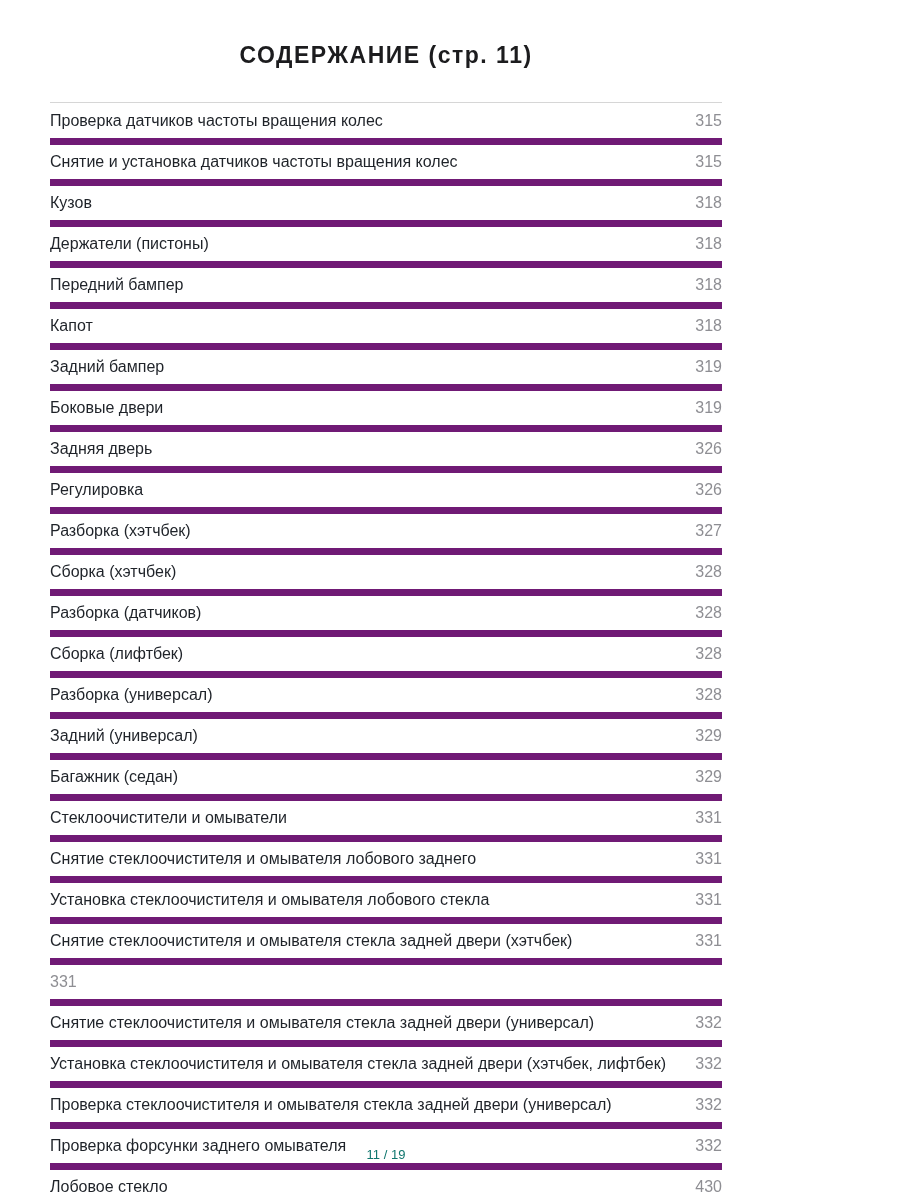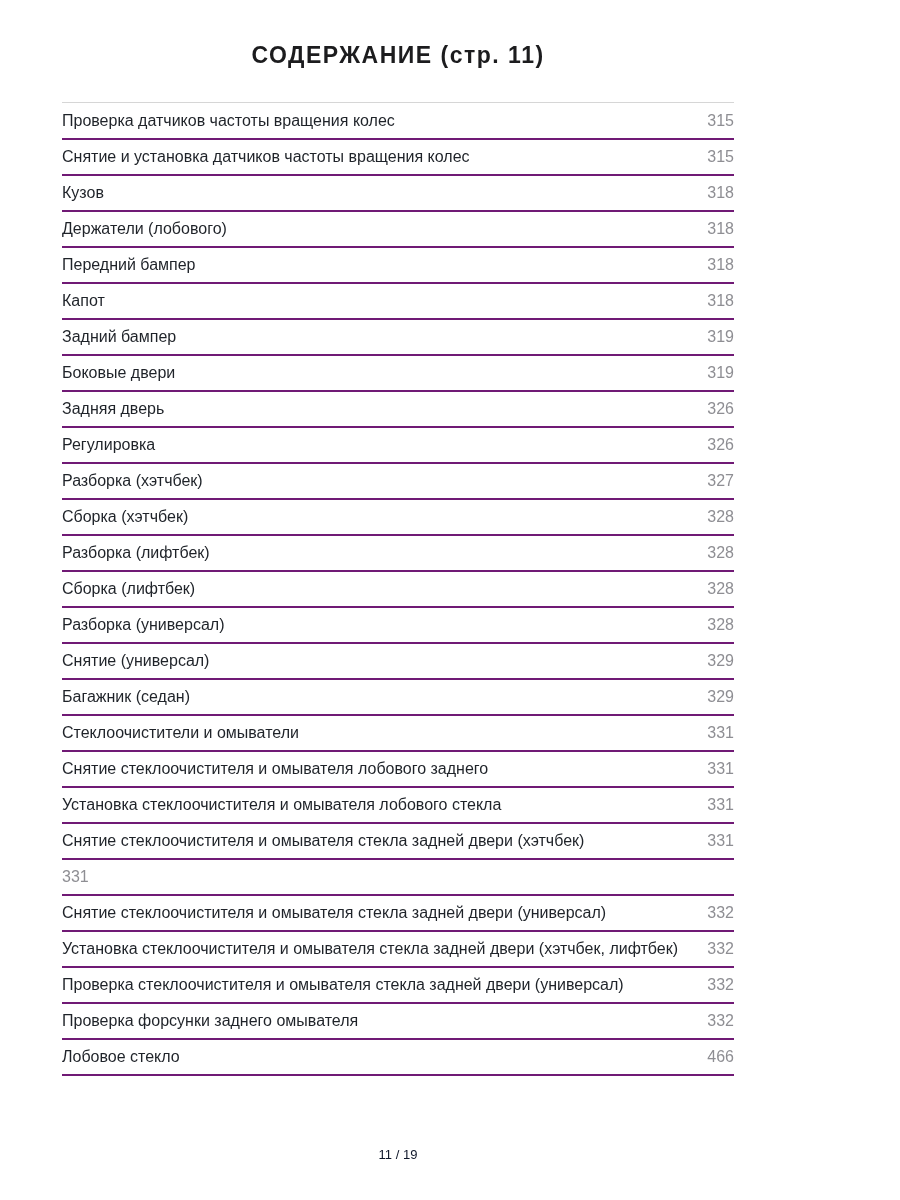--- a/index.html
+++ b/index.html
@@ -9,21 +9,20 @@
   }
   .page {
     position: relative;
     width: 772px;
     height: 1200px;
     background: #ffffff;
     font-family: "Liberation Sans", sans-serif;
     color: #1d1d1f;
     box-sizing: border-box;
     overflow: hidden;
-    margin-left: 12px;
   }
   .page-title {
     margin: 0;
     padding-top: 42px;
     text-align: center;
     font-size: 23px;
     font-weight: 700;
     letter-spacing: 1.5px;
     color: #1c1c1e;
   }
@@ -34,21 +33,21 @@
     height: 0;
   }
   .toc-list {
     margin: 1px 50px 0 50px;
   }
   .toc-row {
     display: flex;
     align-items: center;
     justify-content: space-between;
     height: 34px;
-    border-bottom: 2px solid #701a75;
+    border-bottom: 7px solid #701a75;
     font-size: 16px;
     cursor: pointer;
   }
   .toc-title {
     color: #1f2329;
     white-space: nowrap;
     overflow: hidden;
     text-overflow: ellipsis;
     padding-right: 16px;
   }
@@ -57,21 +56,21 @@
     flex: 0 0 auto;
     text-align: right;
   }
   .page-footer {
     position: absolute;
     left: 0;
     right: 0;
     bottom: 38px;
     text-align: center;
     font-size: 13px;
-    color: #0f172a;
+    color: #0f766e;
   }
 </style>
 </head>
 <body>
 
 <div class="page">
 
   <h1 class="page-title">СОДЕРЖАНИЕ (стр. 11)</h1>
 
   <hr class="head-divider">
@@ -87,21 +86,21 @@
     <span class="toc-page">315</span>
   </div>
 
 
   <div class="toc-row">
     <span class="toc-title">Кузов</span>
     <span class="toc-page">318</span>
   </div>
 
   <div class="toc-row">
-    <span class="toc-title">Держатели (лобового)</span>
+    <span class="toc-title">Держатели (пистоны)</span>
     <span class="toc-page">318</span>
   </div>
 
   <div class="toc-row">
     <span class="toc-title">Передний бампер</span>
     <span class="toc-page">318</span>
   </div>
 
   <div class="toc-row">
     <span class="toc-title">Капот</span>
@@ -132,36 +131,36 @@
     <span class="toc-title">Разборка (хэтчбек)</span>
     <span class="toc-page">327</span>
   </div>
 
   <div class="toc-row">
     <span class="toc-title">Сборка (хэтчбек)</span>
     <span class="toc-page">328</span>
   </div>
 
   <div class="toc-row">
-    <span class="toc-title">Разборка (лифтбек)</span>
+    <span class="toc-title">Разборка (датчиков)</span>
     <span class="toc-page">328</span>
   </div>
 
   <div class="toc-row">
     <span class="toc-title">Сборка (лифтбек)</span>
     <span class="toc-page">328</span>
   </div>
 
   <div class="toc-row">
     <span class="toc-title">Разборка (универсал)</span>
     <span class="toc-page">328</span>
   </div>
 
   <div class="toc-row">
-    <span class="toc-title">Снятие (универсал)</span>
+    <span class="toc-title">Задний (универсал)</span>
     <span class="toc-page">329</span>
   </div>
 
   <div class="toc-row">
     <span class="toc-title">Багажник (седан)</span>
     <span class="toc-page">329</span>
   </div>
 
   <div class="toc-row">
     <span class="toc-title">Стеклоочистители и омыватели</span>
@@ -202,19 +201,19 @@
     <span class="toc-page">332</span>
   </div>
 
   <div class="toc-row">
     <span class="toc-title">Проверка форсунки заднего омывателя</span>
     <span class="toc-page">332</span>
   </div>
 
   <div class="toc-row">
     <span class="toc-title">Лобовое стекло</span>
-    <span class="toc-page">466</span>
+    <span class="toc-page">430</span>
   </div>
 </div>
 
   <div class="page-footer">11 / 19</div>
 
 </div>
 
 </body></html>

